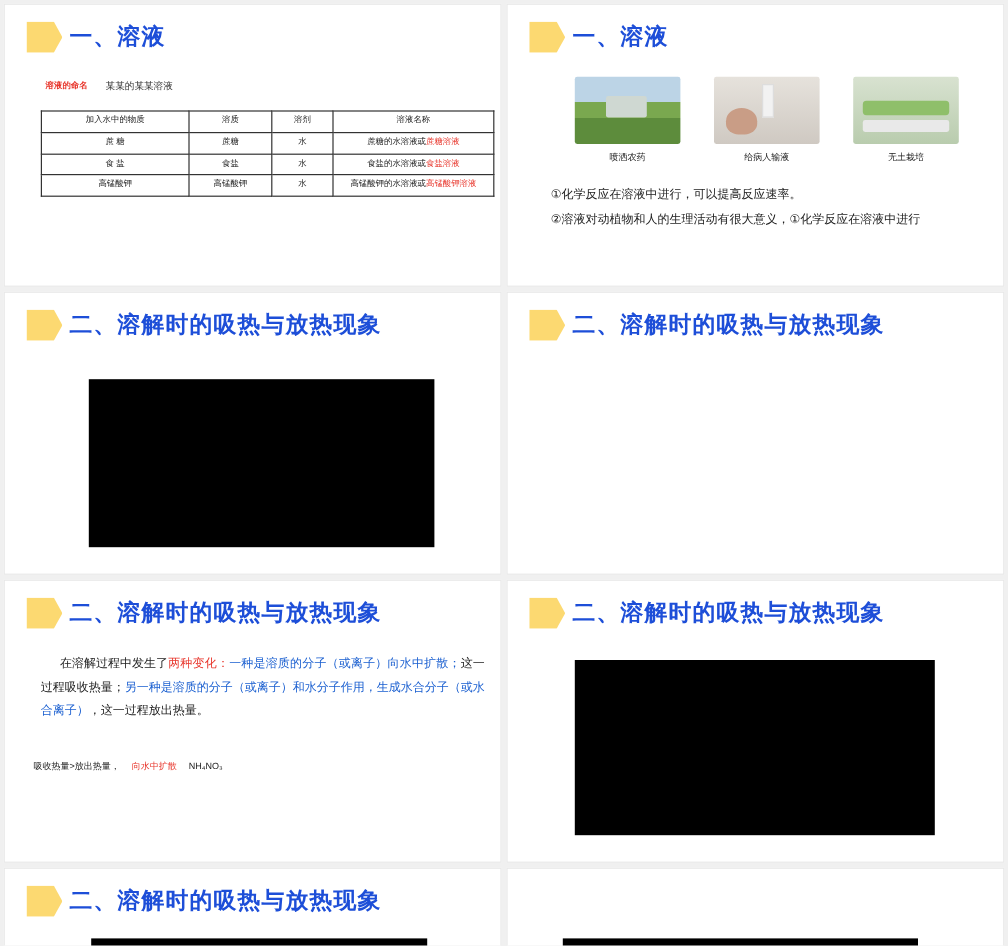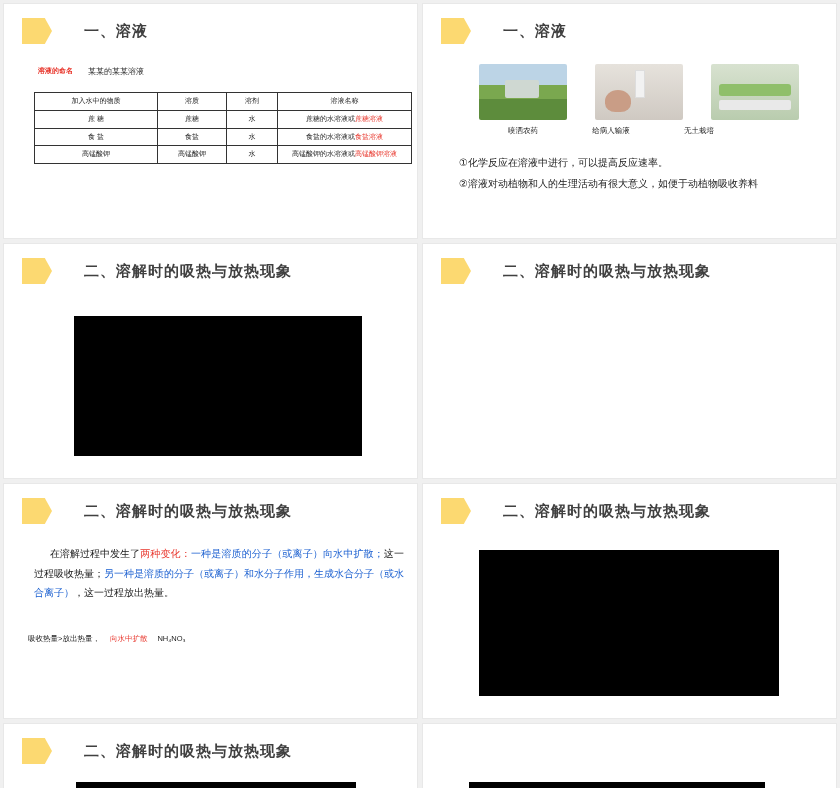--- a/index.html
+++ b/index.html
@@ -31,23 +31,22 @@
   }
   .tagshape{
     width:30px;height:26px;
     background:#fcd971;
     -webkit-clip-path:polygon(0 0,76% 0,100% 50%,76% 100%,0 100%);
     clip-path:polygon(0 0,76% 0,100% 50%,76% 100%,0 100%);
     flex:none;
     margin-right:6px;
   }
   .htext{
-    font-size:15px;color:#404040;font-weight:bold;letter-spacing:1px;
+    font-size:19px;color:#1d4ed8;font-weight:bold;letter-spacing:1px;
     white-space:nowrap;
-    margin-left:26px;
   }
   
   table.tbl{
     border-collapse:collapse;
     font-size:7px;
     color:#222;
     table-layout:fixed;
   }
   table.tbl td{
     border:1px solid #333;
@@ -77,21 +76,21 @@
   .ph1{background:linear-gradient(#bcd4e6 0 38%,#7aa84f 38% 62%,#5d8c3c 62% 100%);}
   .ph1:after{content:"";position:absolute;left:26px;top:16px;width:34px;height:18px;background:#cfd8d2;border-radius:2px;}
   .ph2{background:linear-gradient(#e6e2dc,#cfc9c2);}
   .ph2:after{content:"";position:absolute;left:40px;top:6px;width:8px;height:26px;background:#f2f2f2;border:1px solid #ddd;}
   .ph2:before{content:"";position:absolute;left:10px;top:26px;width:26px;height:22px;background:#c99d86;border-radius:50% 50% 40% 40%;}
   .ph3{background:linear-gradient(#d8e2d0,#b9ccae);}
   .ph3:after{content:"";position:absolute;left:8px;top:20px;width:72px;height:12px;background:#8fbf6a;border-radius:3px;}
   .ph3:before{content:"";position:absolute;left:8px;top:36px;width:72px;height:10px;background:#e9e9e9;border-radius:2px;}
   .s2-caps{
     position:absolute;left:56px;top:122px;width:320px;
-    display:flex;justify-content:flex-start;
+    display:flex;justify-content:space-between;
     font-size:7.5px;color:#222;
   }
   .s2-caps span{width:88px;text-align:center;}
   .s2-lines{position:absolute;left:36px;top:148px;font-size:10px;color:#222;line-height:2.1;}
   
   .blackbox{position:absolute;background:#000;}
   .s3-black{left:70px;top:72px;width:288px;height:140px;}
   
   .s5-body{position:absolute;left:30px;top:60px;width:370px;font-size:10px;color:#222;line-height:1.95;text-align:justify;}
   .s5-body p{margin:0 0 9px 0;}
@@ -151,21 +150,21 @@
       <div class="ph ph2"></div>
       <div class="ph ph3"></div>
     </div>
     <div class="s2-caps">
       <span>喷洒农药</span>
       <span>给病人输液</span>
       <span>无土栽培</span>
     </div>
     <div class="s2-lines">
       <div>①化学反应在溶液中进行，可以提高反应速率。</div>
-      <div>②溶液对动植物和人的生理活动有很大意义，如便于动植物吸收养料</div>
+      <div>②溶液对动植物和人的生理活动有很大意义，①化学反应在溶液中进行</div>
     </div>
   </div>
 
   <div class="slide">
     <div class="head">
       <div class="tagshape"></div>
       <div class="htext">二、溶解时的吸热与放热现象</div>
     </div>
     <div class="blackbox s3-black"></div>
   </div>

